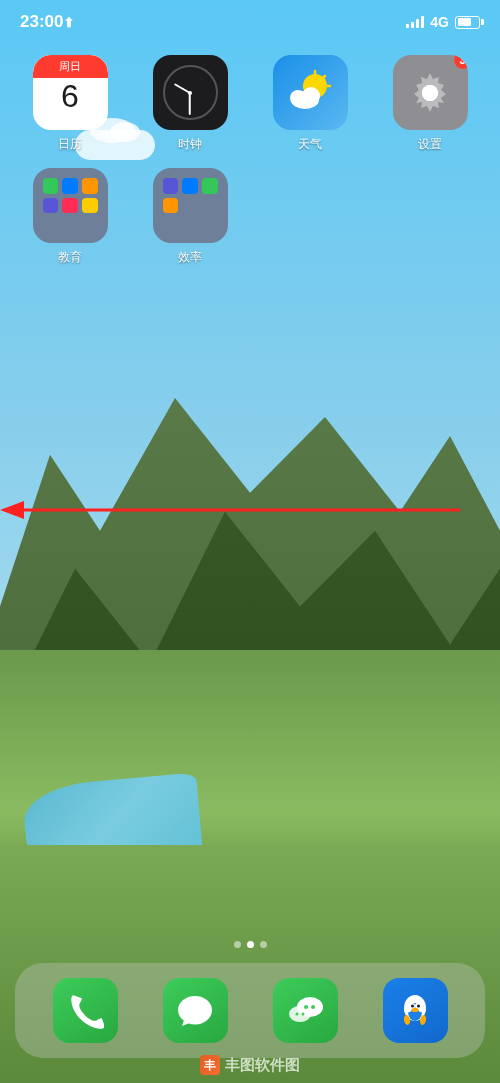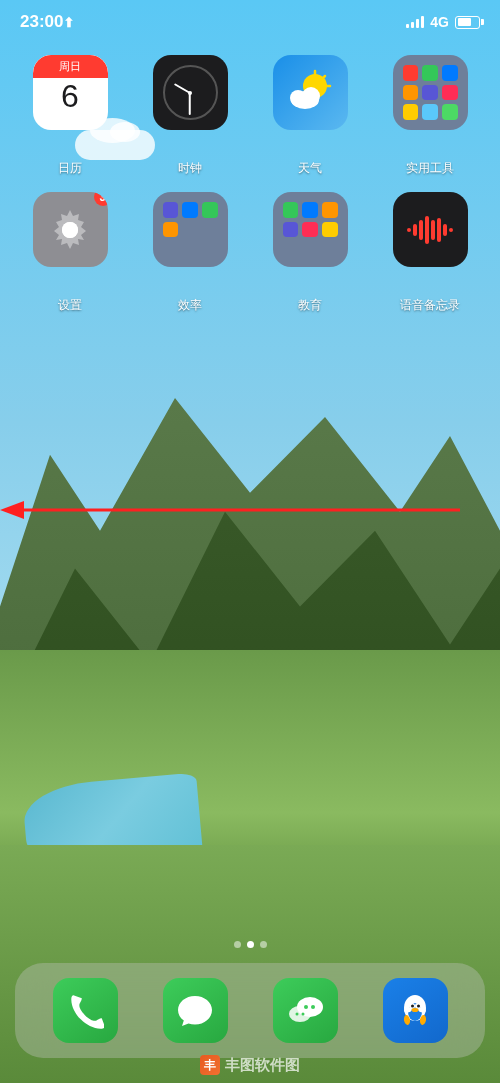--- a/index.html
+++ b/index.html
@@ -209,21 +209,20 @@
       position: relative;
       overflow: hidden;
     }
 
     .app-label {
       color: white;
       font-size: 12px;
       text-align: center;
       text-shadow: 0 1px 2px rgba(0,0,0,0.5);
       font-weight: 400;
-      margin-top: 24px;
     }
 
     
     .badge {
       position: absolute;
       top: -4px;
       right: -4px;
       background: #ff3b30;
       color: white;
       font-size: 11px;
@@ -499,86 +498,56 @@
 
         <ellipse cx="22" cy="32" rx="14" ry="9" fill="white"></ellipse>
         <circle cx="15" cy="30" r="8" fill="white"></circle>
         <circle cx="28" cy="28" r="9" fill="white"></circle>
       </svg>
     </div>
     <span class="app-label">天气</span>
   </div>
 
 
-  <div class="app-item">
-    <div class="app-icon" style="background:#6e7f9a; display:grid; grid-template-columns:repeat(3,1fr); grid-template-rows:repeat(3,1fr); padding:10px; gap:4px; border-radius:18px;">
-      <div class="mini-app" style="background:#ff3b30; border-radius:4px;"></div>
-      <div class="mini-app" style="background:#34c759; border-radius:4px;"></div>
-      <div class="mini-app" style="background:#007aff; border-radius:4px;"></div>
-      <div class="mini-app" style="background:#ff9500; border-radius:4px;"></div>
-      <div class="mini-app" style="background:#5856d6; border-radius:4px;"></div>
-      <div class="mini-app" style="background:#ff2d55; border-radius:4px;"></div>
-      <div class="mini-app" style="background:#ffcc00; border-radius:4px;"></div>
-      <div class="mini-app" style="background:#5ac8fa; border-radius:4px;"></div>
-      <div class="mini-app" style="background:#4cd964; border-radius:4px;"></div>
-    </div>
-    <span class="app-label">实用工具</span>
-  </div>
 
 
   <div class="app-item">
     <div class="app-icon icon-settings" style="position:relative;">
       <div class="badge">3</div>
       <svg width="48" height="48" viewBox="0 0 48 48">
         <circle cx="24" cy="24" r="8" fill="white"></circle>
         <path d="M24 4 L27 10 L33 8 L32 14 L38 16 L35 21 L40 25 L35 29 L38 34 L32 33 L33 39 L27 37 L24 43 L21 37 L15 39 L16 33 L10 34 L13 29 L8 25 L13 21 L10 16 L16 14 L15 8 L21 10 Z" fill="white" opacity="0.4"></path>
         <circle cx="24" cy="24" r="8" fill="white"></circle>
       </svg>
     </div>
     <span class="app-label">设置</span>
   </div>
 
   <div class="app-item">
     <div class="app-icon" style="background:#6e7f9a; display:grid; grid-template-columns:repeat(3,1fr); grid-template-rows:repeat(3,1fr); padding:10px; gap:4px; border-radius:18px;">
-      <div class="mini-app" style="background:#5856d6; border-radius:4px;"></div>
-      <div class="mini-app" style="background:#007aff; border-radius:4px;"></div>
-      <div class="mini-app" style="background:#34c759; border-radius:4px;"></div>
-      <div class="mini-app" style="background:#ff9500; border-radius:4px;"></div>
-    </div>
-    <span class="app-label">效率</span>
-  </div>
-
-  <div class="app-item">
-    <div class="app-icon" style="background:#6e7f9a; display:grid; grid-template-columns:repeat(3,1fr); grid-template-rows:repeat(3,1fr); padding:10px; gap:4px; border-radius:18px;">
       <div class="mini-app" style="background:#34c759; border-radius:4px;"></div>
       <div class="mini-app" style="background:#007aff; border-radius:4px;"></div>
       <div class="mini-app" style="background:#ff9500; border-radius:4px;"></div>
       <div class="mini-app" style="background:#5856d6; border-radius:4px;"></div>
       <div class="mini-app" style="background:#ff2d55; border-radius:4px;"></div>
       <div class="mini-app" style="background:#ffcc00; border-radius:4px;"></div>
     </div>
     <span class="app-label">教育</span>
   </div>
 
   <div class="app-item">
-    <div class="app-icon icon-voicememo">
-      <svg width="50" height="40" viewBox="0 0 50 40">
-
-        <rect x="2" y="18" width="4" height="4" rx="2" fill="#ff3b30"></rect>
-        <rect x="8" y="14" width="4" height="12" rx="2" fill="#ff3b30"></rect>
-        <rect x="14" y="10" width="4" height="20" rx="2" fill="#ff3b30"></rect>
-        <rect x="20" y="6" width="4" height="28" rx="2" fill="#ff3b30"></rect>
-        <rect x="26" y="10" width="4" height="20" rx="2" fill="#ff3b30"></rect>
-        <rect x="32" y="8" width="4" height="24" rx="2" fill="#ff3b30"></rect>
-        <rect x="38" y="14" width="4" height="12" rx="2" fill="#ff3b30"></rect>
-        <rect x="44" y="18" width="4" height="4" rx="2" fill="#ff3b30"></rect>
-      </svg>
-    </div>
-    <span class="app-label">语音备忘录</span>
-  </div>
+    <div class="app-icon" style="background:#6e7f9a; display:grid; grid-template-columns:repeat(3,1fr); grid-template-rows:repeat(3,1fr); padding:10px; gap:4px; border-radius:18px;">
+      <div class="mini-app" style="background:#5856d6; border-radius:4px;"></div>
+      <div class="mini-app" style="background:#007aff; border-radius:4px;"></div>
+      <div class="mini-app" style="background:#34c759; border-radius:4px;"></div>
+      <div class="mini-app" style="background:#ff9500; border-radius:4px;"></div>
+    </div>
+    <span class="app-label">效率</span>
+  </div>
+
 
 </div>
 
 <svg class="arrow-annotation" viewBox="0 0 500 100" preserveAspectRatio="none">
   <defs>
     <marker id="arrowhead" markerWidth="8" markerHeight="6" refX="2" refY="3" orient="auto">
       <polygon points="0 0, 8 3, 0 6" fill="#ff2020"></polygon>
     </marker>
   </defs>
 

